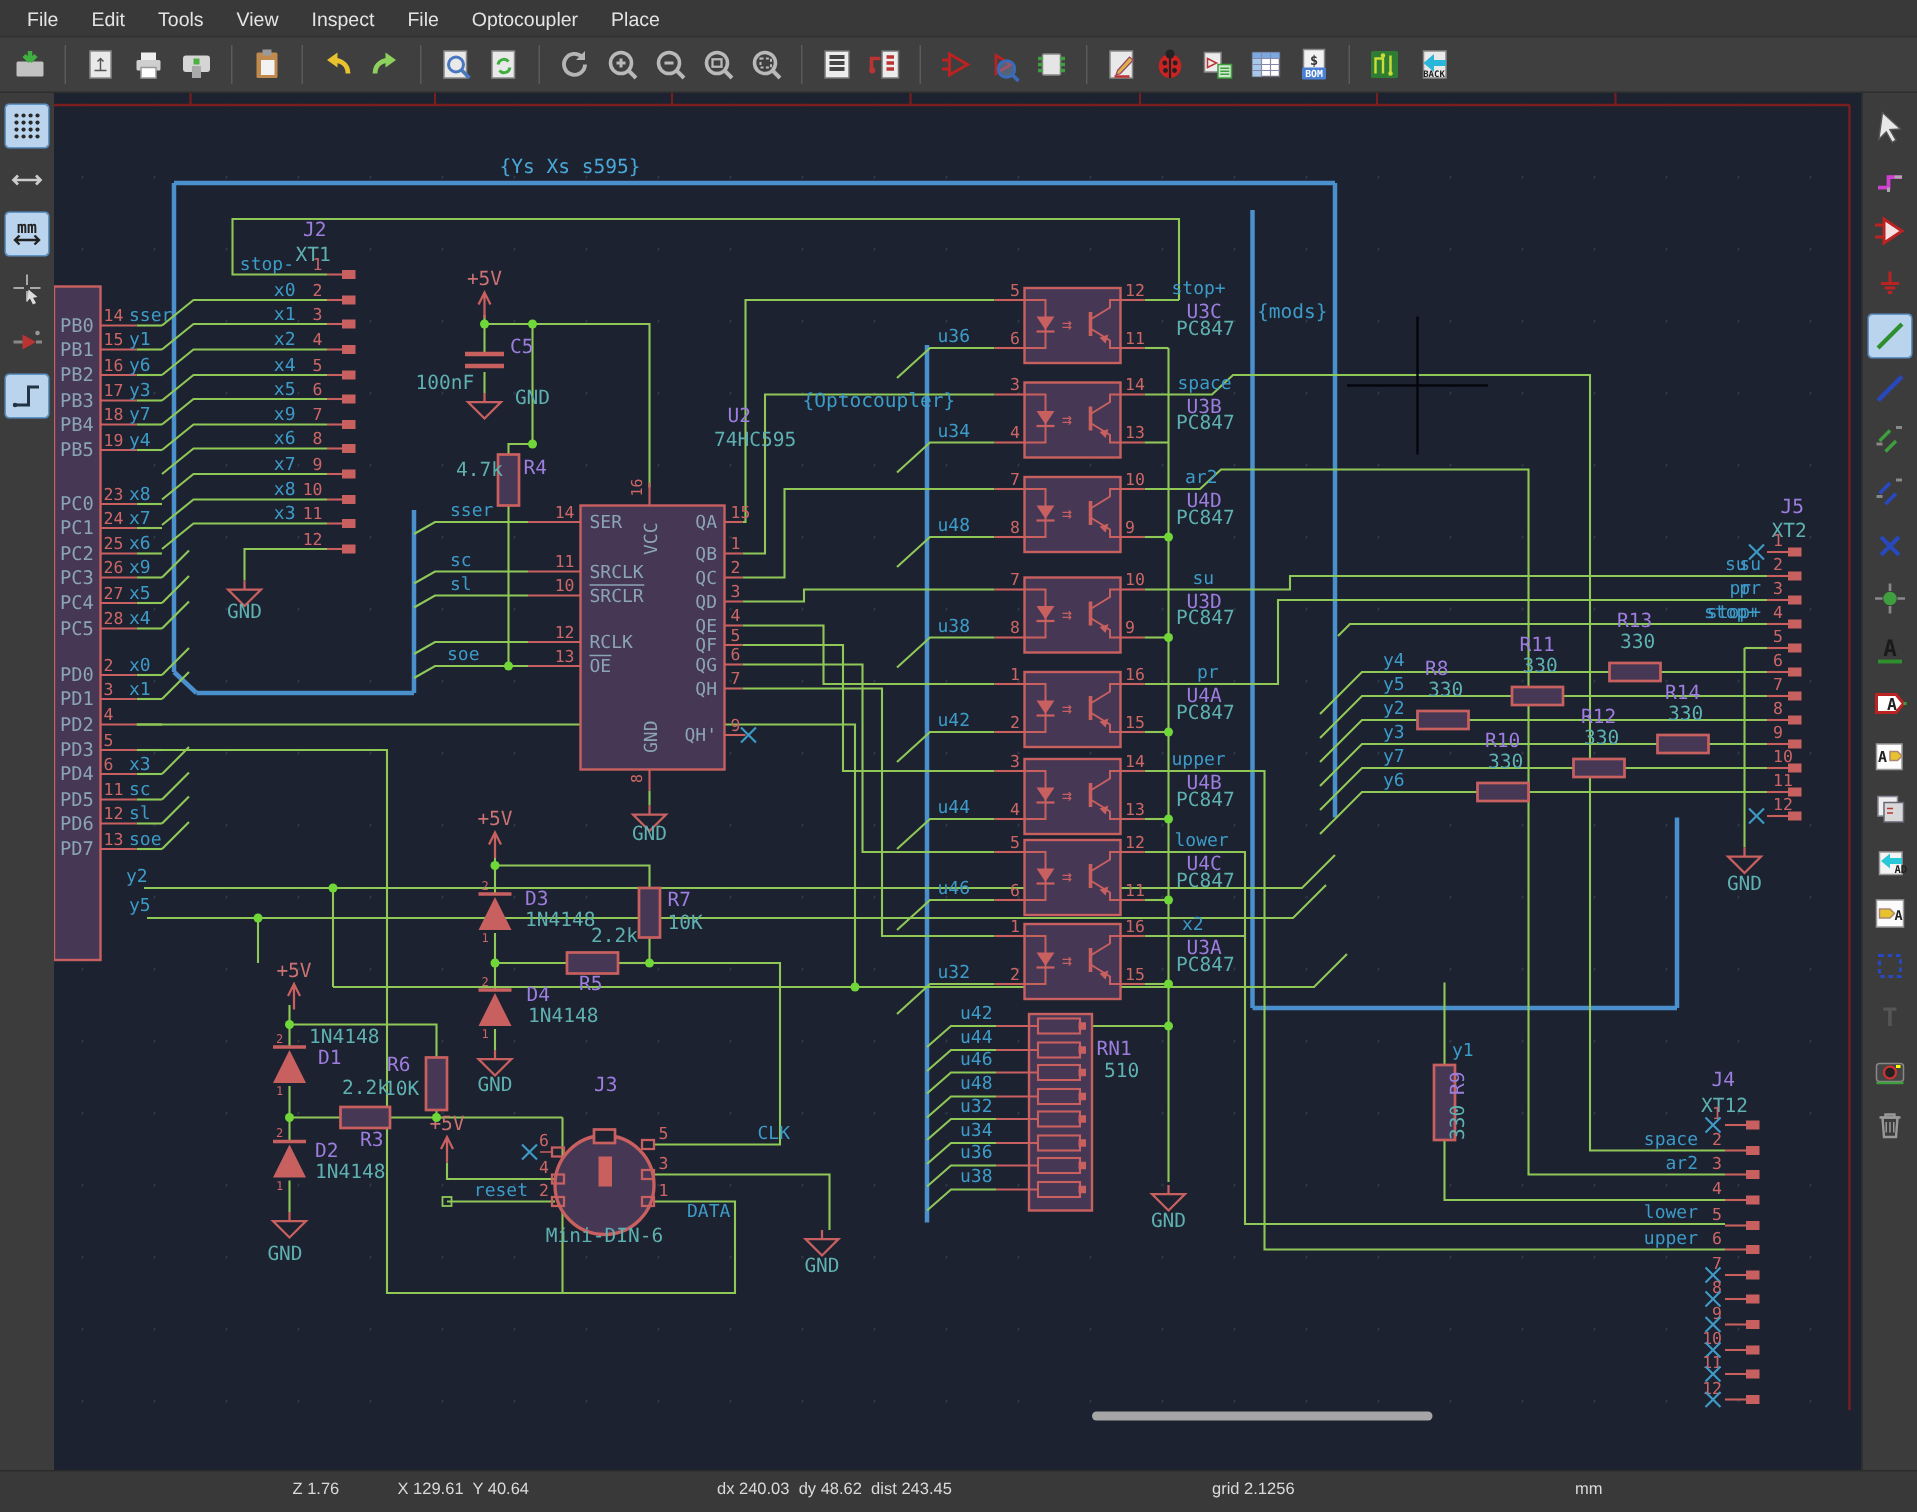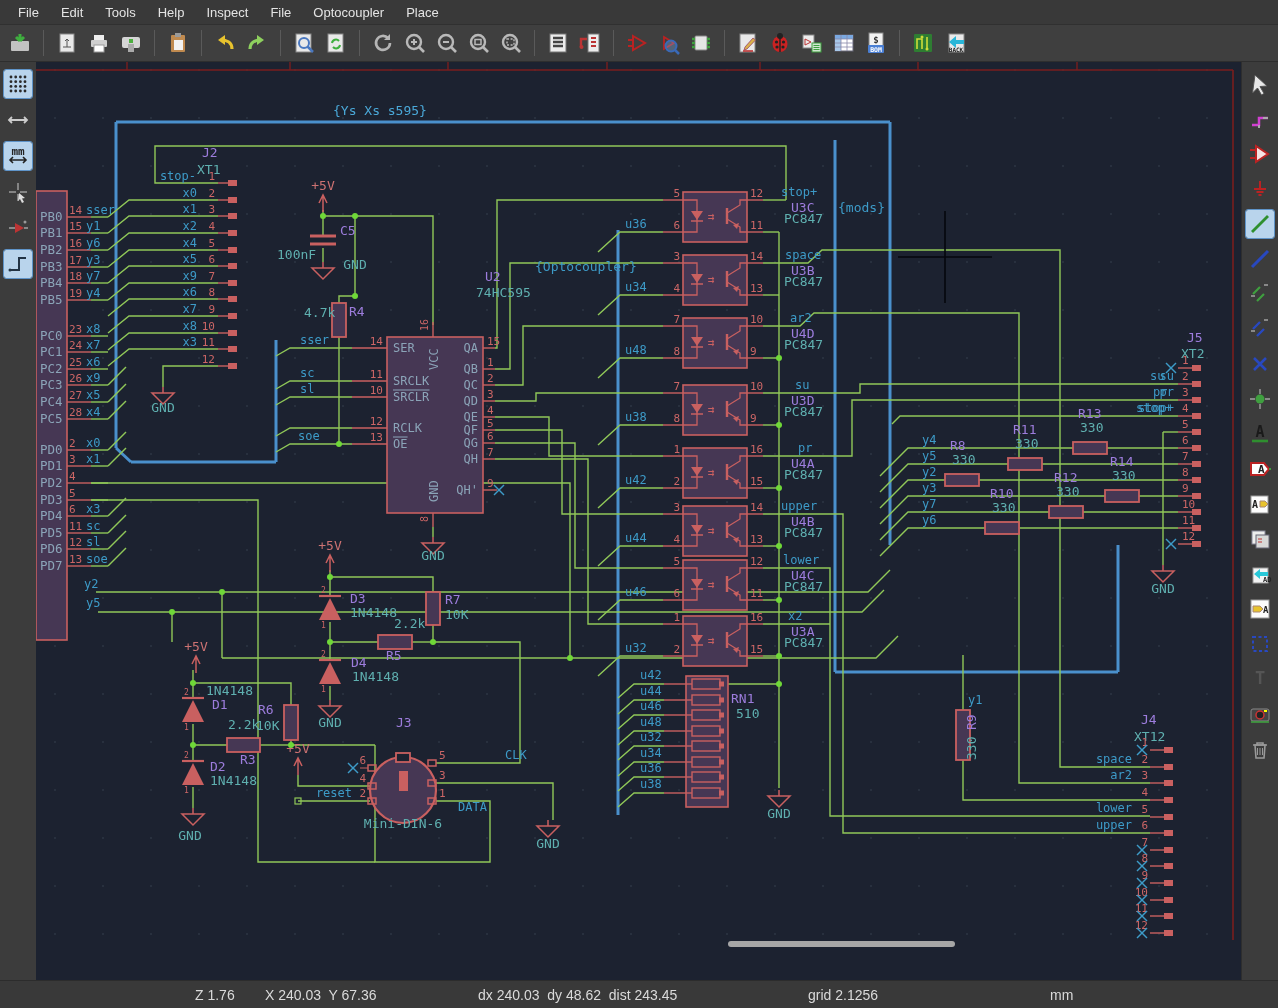--- a/index.html
+++ b/index.html
@@ -15,32 +15,32 @@
   .tb-btn svg{width:24px;height:24px;}
   .tb-btn.active{background:#b9d4ec;outline:1px solid #5f94c9;}
   #toolbar-left{position:absolute;left:0;top:62px;width:36px;bottom:28px;background:#3c3c3c;
     display:flex;flex-direction:column;align-items:center;padding-top:8px;gap:8px;border-right:1px solid #2e2e2e;}
   #toolbar-right{position:absolute;right:0;top:62px;width:36px;bottom:28px;background:#3c3c3c;
     display:flex;flex-direction:column;align-items:center;padding-top:8px;gap:7px;border-left:1px solid #2e2e2e;}
   #canvas{position:absolute;left:36px;top:62px;width:1206px;height:918px;background:#1c2230;overflow:hidden;}
   #schsvg{position:absolute;left:0;top:0;}
   #hscroll{position:absolute;left:692px;top:879px;width:227px;height:6px;background:#a6a6a6;border-radius:3px;}
   #statusbar{position:absolute;left:0;top:980px;width:100%;height:28px;background:#393939;border-top:1px solid #2c2c2c;}
-  .sb-field{position:absolute;top:6px;color:#dadada;font-size:14px;white-space:pre;}
+  .sb-field{position:absolute;top:6px;color:#dadada;font-size:11px;white-space:pre;}
   text{font-family:"DejaVu Sans Mono",monospace;}
 </style>
 </head>
 <body>
 
 <div id="app">
   <div id="menubar">
       <div class="menu-item">File</div>
       <div class="menu-item">Edit</div>
       <div class="menu-item">Tools</div>
-      <div class="menu-item">Help</div>
+      <div class="menu-item">View</div>
       <div class="menu-item">Inspect</div>
       <div class="menu-item">File</div>
       <div class="menu-item">Optocoupler</div>
       <div class="menu-item">Place</div>
     </div>
   <div id="toolbar-top">
       <div class="tb-btn">
         <svg viewBox="0 0 24 24">
           <rect x="3" y="10" width="18" height="10" rx="1" fill="#c2c2c2"></rect>
           <path d="M12 3v7m0 0l-4-4m4 4l4-4" stroke="#3faf3f" stroke-width="3" fill="none"></path>
@@ -1231,18 +1231,18 @@
       <div class="tb-btn">
         <svg viewBox="0 0 24 24">
           <path d="M7 8h10l-1 13H8z" fill="none" stroke="#999" stroke-width="1.6"></path>
           <path d="M9 8V6h6v2M5 8h14" stroke="#999" stroke-width="1.6" fill="none"></path>
           <path d="M9.5 11v7m2.5-7v7m2.5-7v7" stroke="#999" fill="none"></path>
         </svg>
       </div>
     </div>
   <div id="statusbar">
     <span class="sb-field" style="left:195px">Z 1.76</span>
-    <span class="sb-field" style="left:265px">X 240.03  Y 67.36</span>
+    <span class="sb-field" style="left:265px">X 129.61  Y 40.64</span>
     <span class="sb-field" style="left:478px">dx 240.03  dy 48.62  dist 243.45</span>
     <span class="sb-field" style="left:808px">grid 2.1256</span>
     <span class="sb-field" style="left:1050px">mm</span>
   </div>
 </div>
 
 </body></html>

